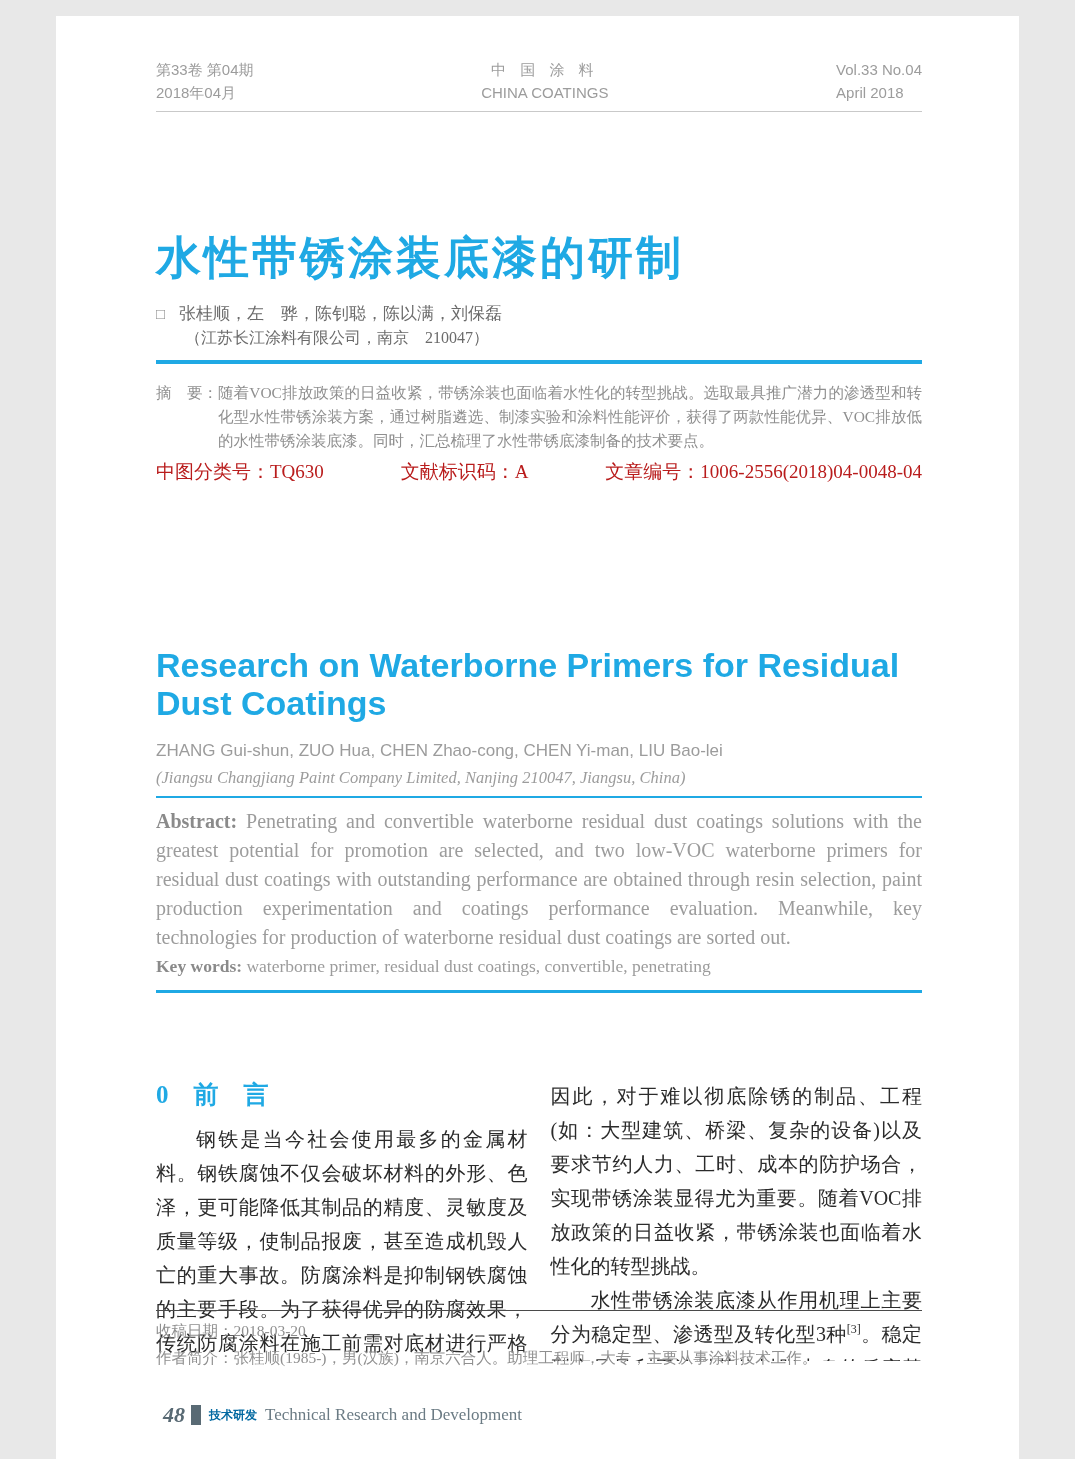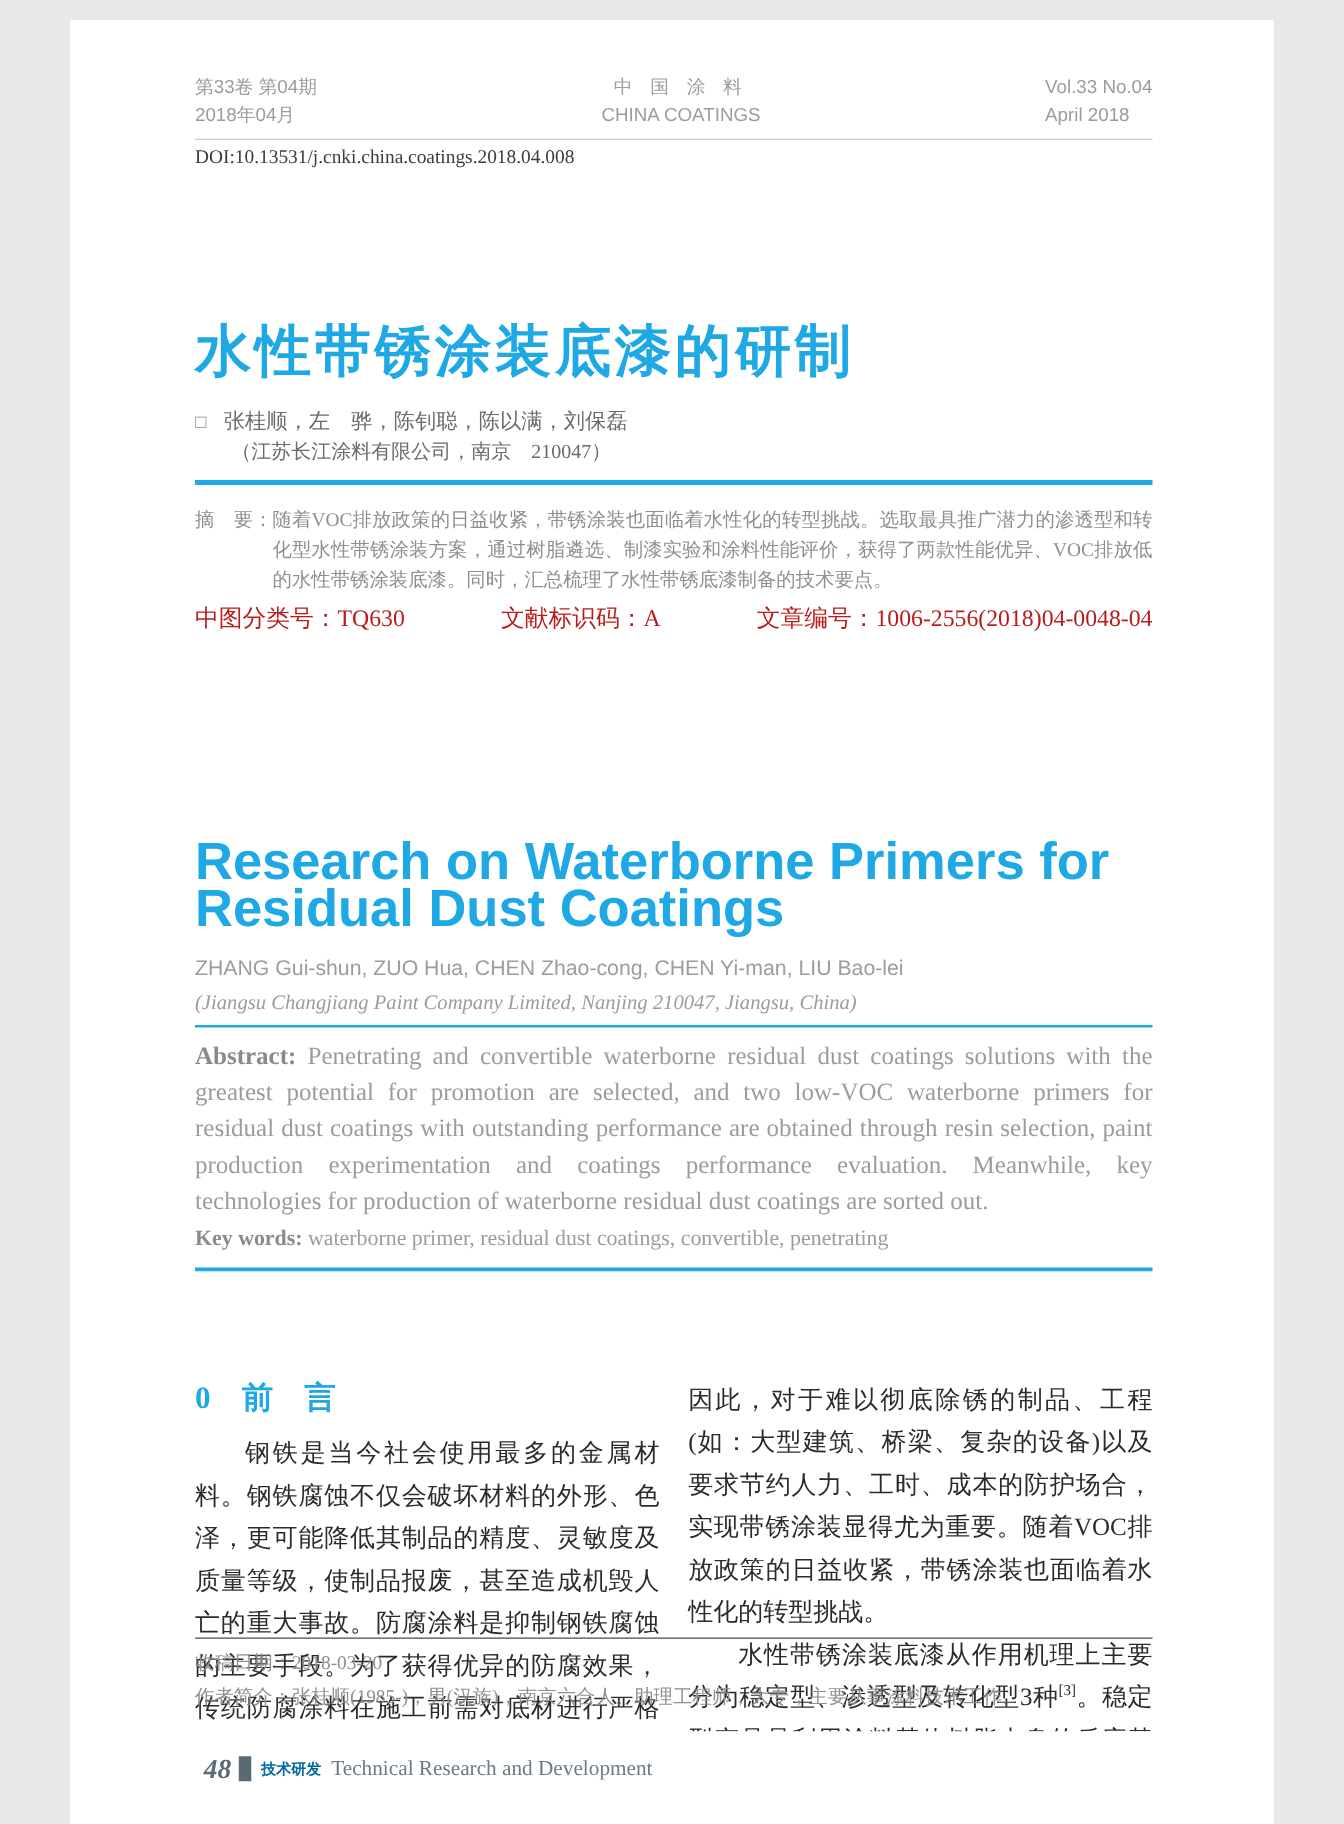--- a/index.html
+++ b/index.html
@@ -84,21 +84,21 @@
     color: #b91c1c;
     font-size: 19px;
     line-height: 24px;
   }
 
   
   .en-section { margin-top: 162px; }
   .en-title {
     font-family: "Liberation Sans", sans-serif;
     font-weight: bold;
-    font-size: 42px;
+    font-size: 34px;
     color: #1fa9e4;
     line-height: 38px;
   }
   .en-authors {
     margin-top: 17px;
     font-family: "Liberation Sans", sans-serif;
     font-size: 17px;
     color: #9c9c9c;
     line-height: 23px;
   }
@@ -199,21 +199,20 @@
       </div>
       <div class="jh-center">
         <div class="jh-cn">中 国 涂 料</div>
         <div>CHINA COATINGS</div>
       </div>
       <div class="jh-right">
         <div>Vol.33 No.04</div>
         <div>April 2018</div>
       </div>
     </div>
-    <div class="doi-line">DOI:10.13531/j.cnki.china.coatings.2018.04.008</div>
 
     <h1 class="title-cn">水性带锈涂装底漆的研制</h1>
     <div class="authors-row">
       <span class="author-marker">□</span>
       <span>张桂顺，左　骅，陈钊聪，陈以满，刘保磊</span>
     </div>
     <div class="affil-cn">（江苏长江涂料有限公司，南京　210047）</div>
     <div class="rule-thick"></div>
 
     <div class="abs-block">

